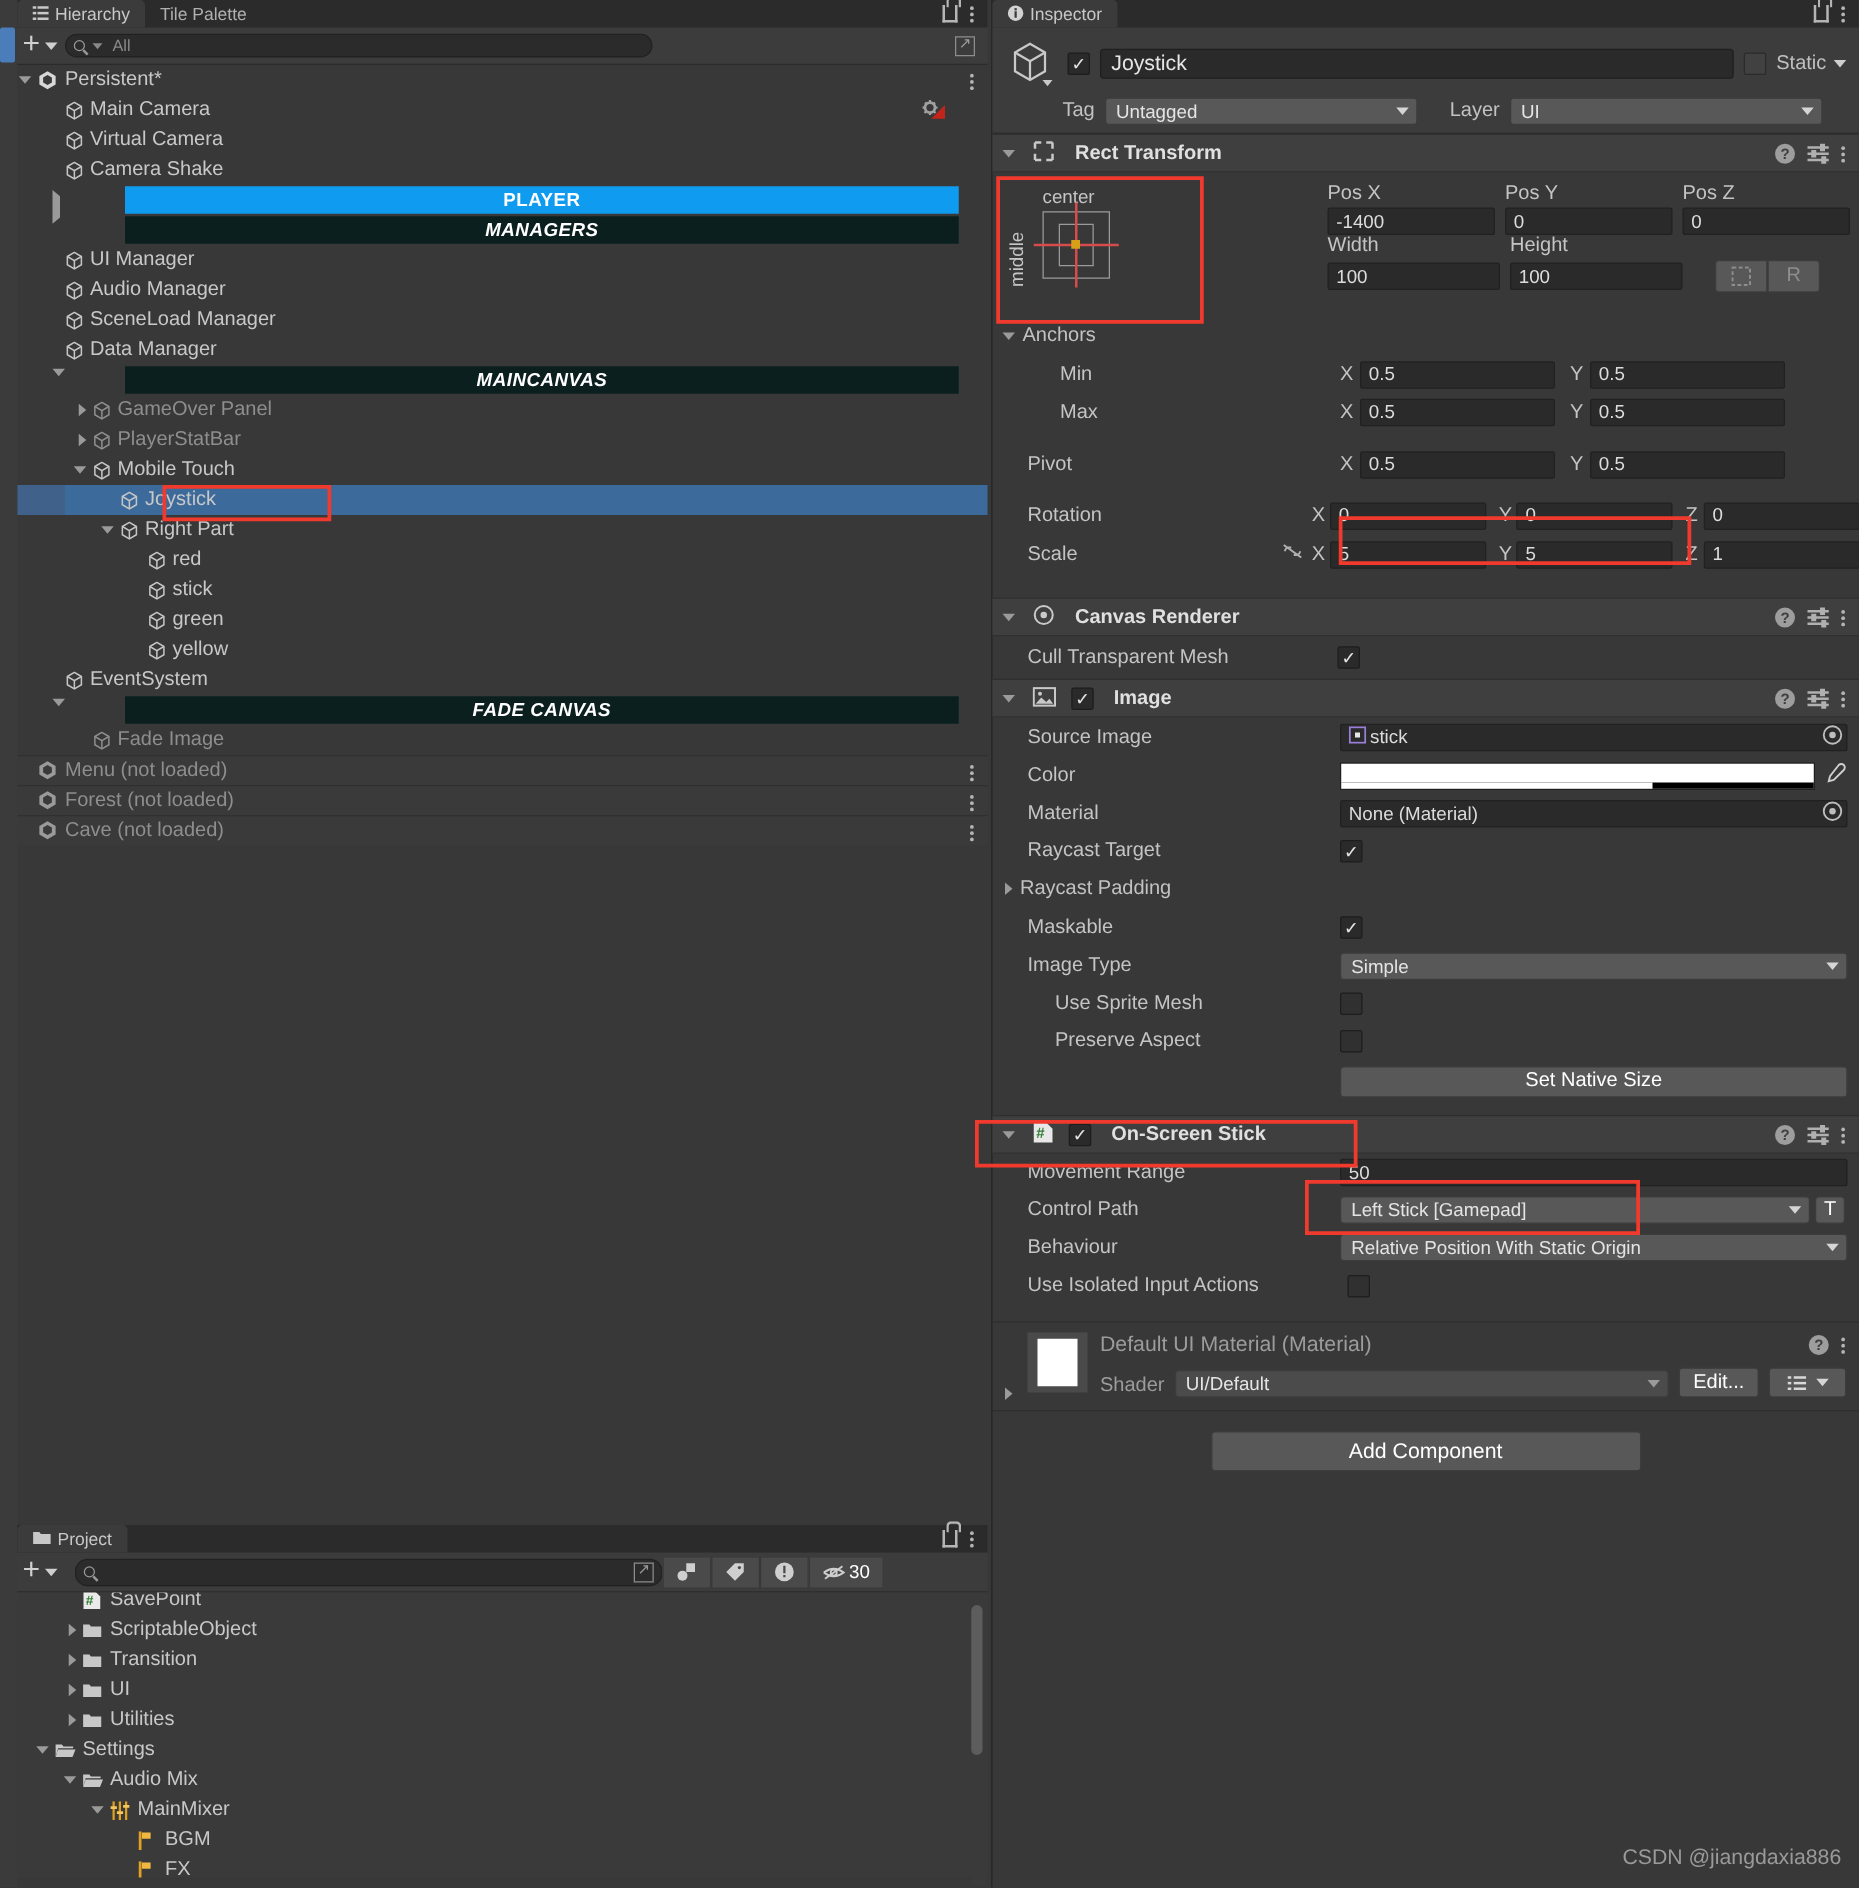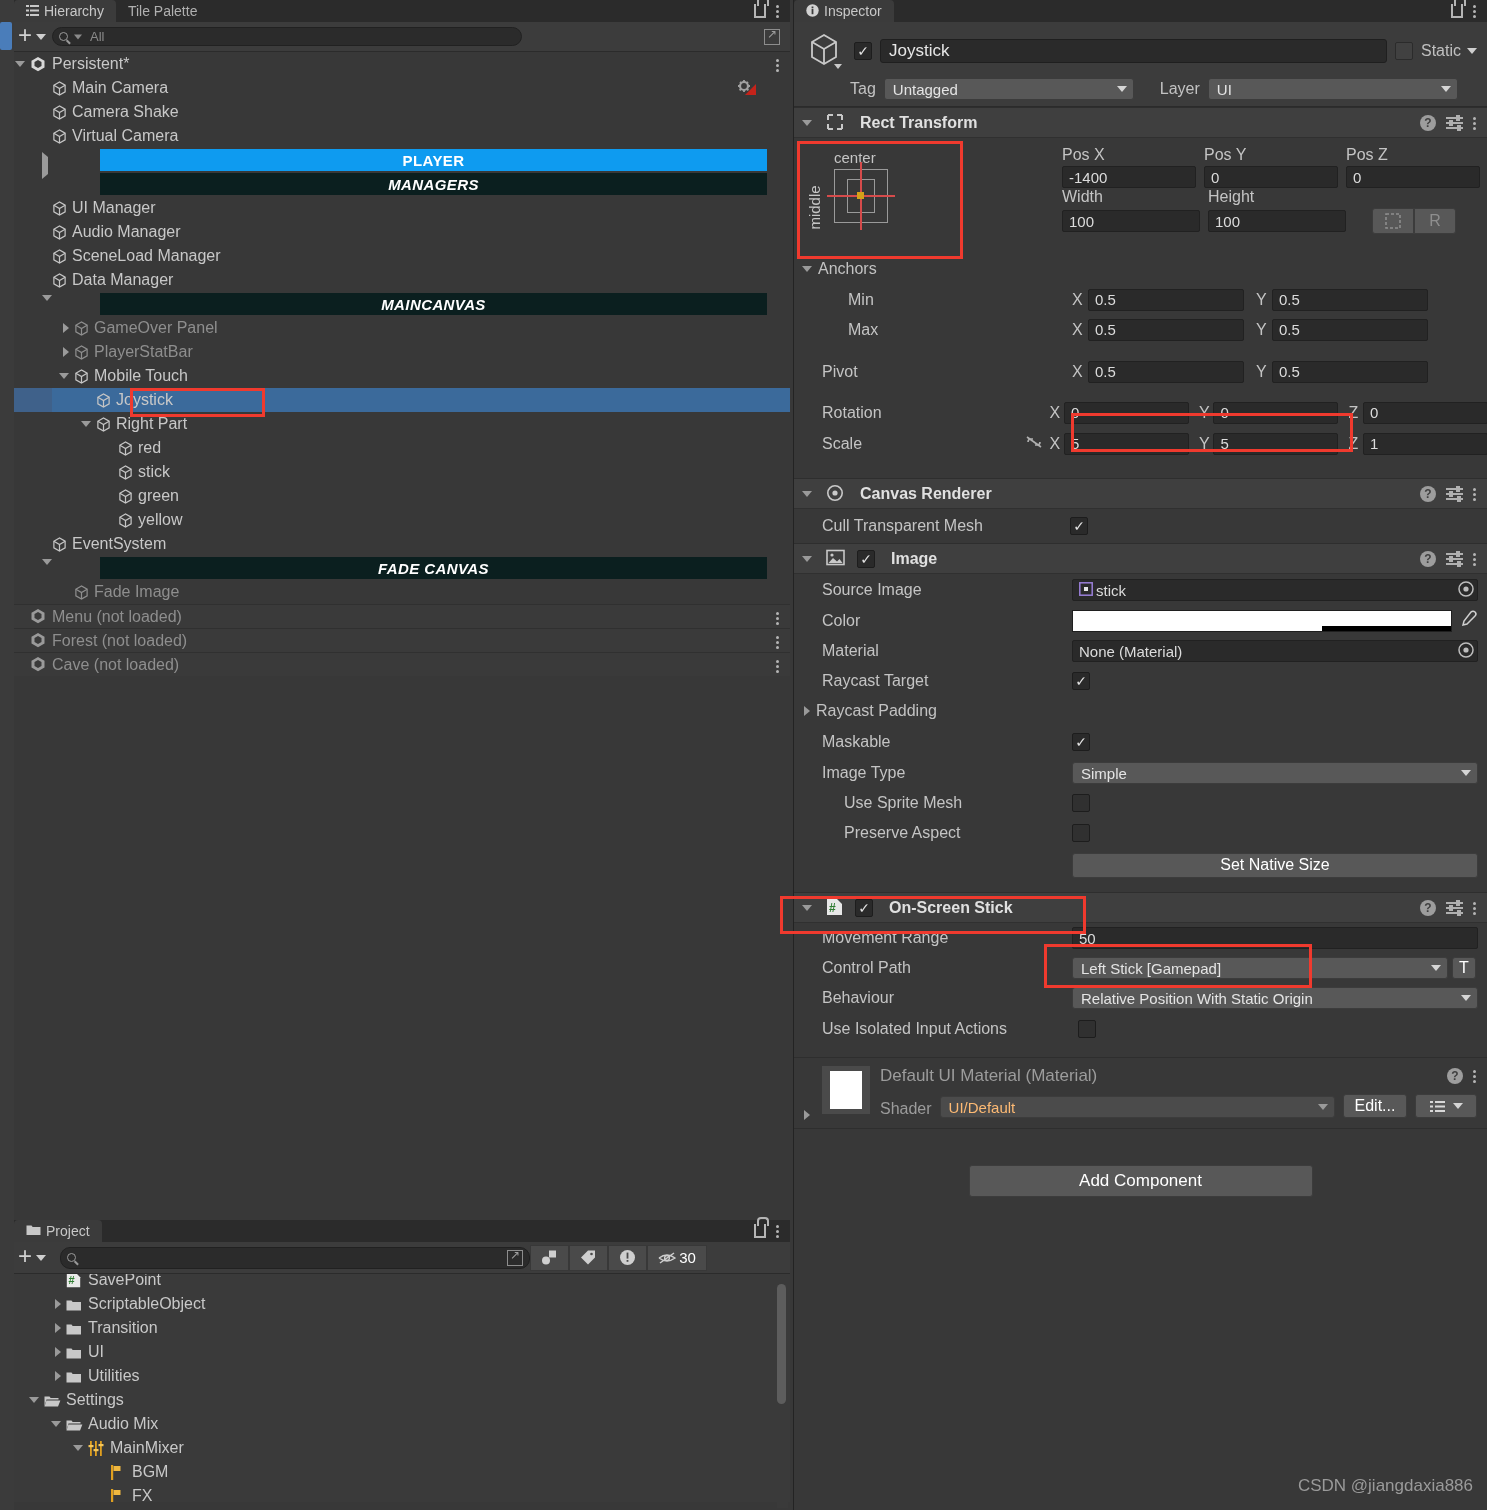--- a/index.html
+++ b/index.html
@@ -235,32 +235,32 @@
         </div>
         <div class="hrow">
           <span style="width:52px;display:inline-flex;justify-content:flex-end;padding-right:5px;"></span>
           <span class="cube">
             <svg width="15" height="15" viewBox="0 0 16 16">
               <path d="M2 4.5 L8 1 L14 4.5 L14 11.5 L8 15 L2 11.5 Z" fill="none" stroke="#c5c5c5" stroke-width="1.3"></path>
               <path d="M2 4.5 L8 8 L14 4.5" fill="none" stroke="#c5c5c5" stroke-width="1.3"></path>
               <path d="M8 8 L8 15" fill="none" stroke="#c5c5c5" stroke-width="1.3"></path>
             </svg>
           </span>
+          <span>Virtual Camera</span>
+        </div>
+        <div class="hrow">
+          <span style="width:52px;display:inline-flex;justify-content:flex-end;padding-right:5px;"></span>
+          <span class="cube">
+            <svg width="15" height="15" viewBox="0 0 16 16">
+              <path d="M2 4.5 L8 1 L14 4.5 L14 11.5 L8 15 L2 11.5 Z" fill="none" stroke="#c5c5c5" stroke-width="1.3"></path>
+              <path d="M2 4.5 L8 8 L14 4.5" fill="none" stroke="#c5c5c5" stroke-width="1.3"></path>
+              <path d="M8 8 L8 15" fill="none" stroke="#c5c5c5" stroke-width="1.3"></path>
+            </svg>
+          </span>
           <span>Camera Shake</span>
-        </div>
-        <div class="hrow">
-          <span style="width:52px;display:inline-flex;justify-content:flex-end;padding-right:5px;"></span>
-          <span class="cube">
-            <svg width="15" height="15" viewBox="0 0 16 16">
-              <path d="M2 4.5 L8 1 L14 4.5 L14 11.5 L8 15 L2 11.5 Z" fill="none" stroke="#c5c5c5" stroke-width="1.3"></path>
-              <path d="M2 4.5 L8 8 L14 4.5" fill="none" stroke="#c5c5c5" stroke-width="1.3"></path>
-              <path d="M8 8 L8 15" fill="none" stroke="#c5c5c5" stroke-width="1.3"></path>
-            </svg>
-          </span>
-          <span>Virtual Camera</span>
         </div>
         <div class="hrow" style="position: relative;">
           <span style="position:absolute;left:42px;top:9px;"><span class="caret-right"></span></span>
           <div style="position:absolute;left:100px;right:23px;top:1px;bottom:1px;background:#0e9bf0;display:flex;align-items:center;justify-content:center;">
             <span style="color:#ffffff;font-weight:bold;font-style:normal;font-size:15px;letter-spacing:.4px">PLAYER</span>
           </div>
         </div>
         <div class="hrow" style="position: relative;">
           <div style="position:absolute;left:100px;right:23px;top:1px;bottom:1px;background:#0b1f1f;display:flex;align-items:center;justify-content:center;">
             <span style="color:#ffffff;font-weight:bold;font-style:italic;font-size:15px;letter-spacing:.4px">MANAGERS</span>
@@ -942,21 +942,21 @@
             <span class="qmark">?</span>
             <span class="dots">
                 <i></i>
                 <i></i>
                 <i></i>
               </span>
           </div>
         </div>
         <div style="display:flex;align-items:flex-end;gap:8px;margin-top:8px">
           <span style="color:#9c9c9c;font-size:16px">Shader</span>
-          <div class="dropdown" style="flex:1;background:#4b4b4b;color:#fdba74">
+          <div class="dropdown" style="flex:1;background:#4b4b4b;color:#e5e5e5">
             <span>UI/Default</span>
             <span class="dd-caret" style="border-top-color:#9a9a9a"></span>
           </div>
           <div class="btnbox" style="width:64px;height:24px">
             <span>Edit...</span>
           </div>
           <div class="btnbox" style="width:62px;height:24px;gap:6px">
             <svg width="15" height="13" viewBox="0 0 15 13">
                 <rect x="0" y="1" width="3" height="2" fill="#d8d8d8"></rect>
                 <rect x="5" y="1" width="10" height="2" fill="#d8d8d8"></rect>
@@ -964,21 +964,21 @@
                 <rect x="5" y="5.5" width="10" height="2" fill="#d8d8d8"></rect>
                 <rect x="0" y="10" width="3" height="2" fill="#d8d8d8"></rect>
                 <rect x="5" y="10" width="10" height="2" fill="#d8d8d8"></rect>
               </svg>
             <span class="dd-caret" style="margin-left:2px"></span>
           </div>
         </div>
       </div>
     </div>
 
-    <div style="margin-top:36px;display:flex;justify-content:center">
+    <div style="margin-top:16px;display:flex;justify-content:center">
       <div class="btnbox" style="width:344px;height:32px;font-size:17px;">
         <span>Add Component</span>
       </div>
     </div>
 
     <div class="watermark">CSDN @jiangdaxia886</div>
   </div>
 
   <div id="project">
     <div class="tabbar">

